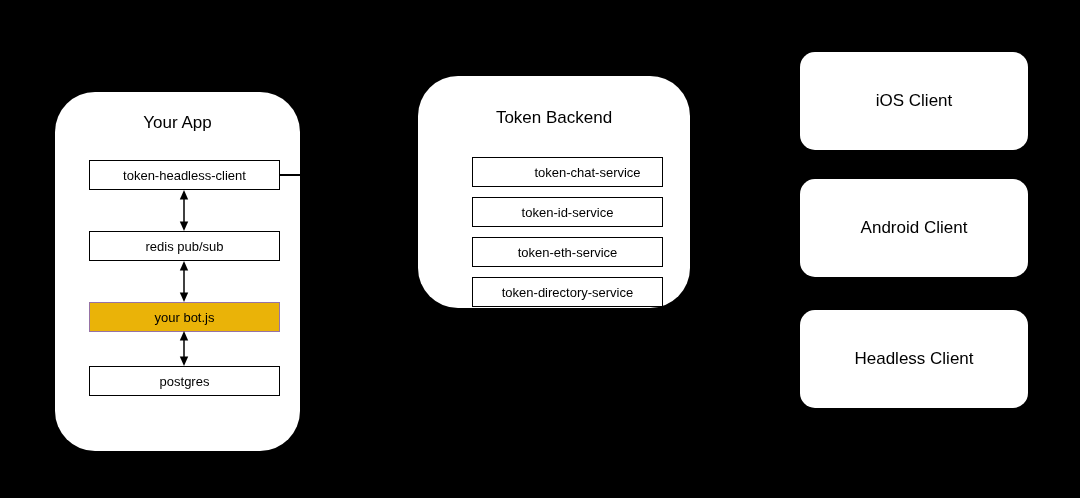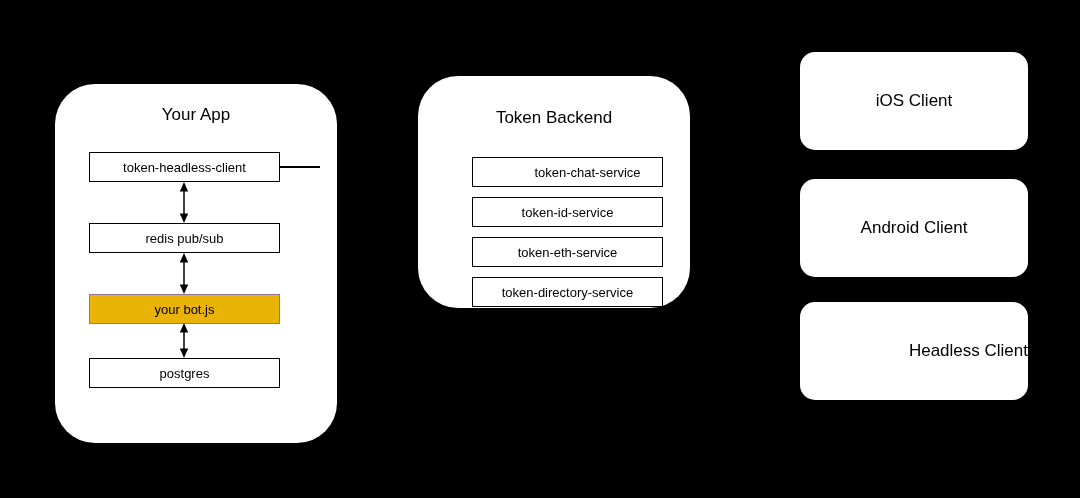--- a/index.html
+++ b/index.html
@@ -28,21 +28,21 @@
     position: absolute;
     background: #ffffff;
     border: 1px solid #000000;
     box-sizing: border-box;
     display: flex;
     align-items: center;
     justify-content: center;
     font-size: 13px;
     color: #000000;
   }
-  #your-app-panel { left: 55px; top: 84px; width: 282px; height: 359px; }
+  #your-app-panel { left: 55px; top: 92px; width: 245px; height: 359px; }
   #your-app-panel .panel-title { top: 21px; }
   .app-node { left: 34px; width: 191px; height: 30px; }
   #node-token-headless-client { top: 68px; }
   #node-redis-pubsub { top: 139px; }
   #node-your-bot-js { top: 210px; }
   #node-postgres { top: 274px; }
   #arrow-layer {
     position: absolute;
     left: 0; top: 0; width: 265px; height: 359px;
     pointer-events: none;
@@ -67,21 +67,21 @@
     background: #ffffff;
     border-radius: 15px;
     display: flex;
     align-items: center;
     justify-content: center;
     font-size: 17px;
     color: #000000;
   }
   #client-ios { top: 52px; }
   #client-android { top: 179px; }
-  #client-headless { top: 302px; justify-content: flex-end; }
+  #client-headless { top: 310px; }
 </style>
 </head>
 <body>
 
 <div class="panel" id="your-app-panel">
   <div class="panel-title">Your App</div>
 
   <div class="node app-node" id="node-token-headless-client">
     <span>token-headless-client</span>
   </div>

